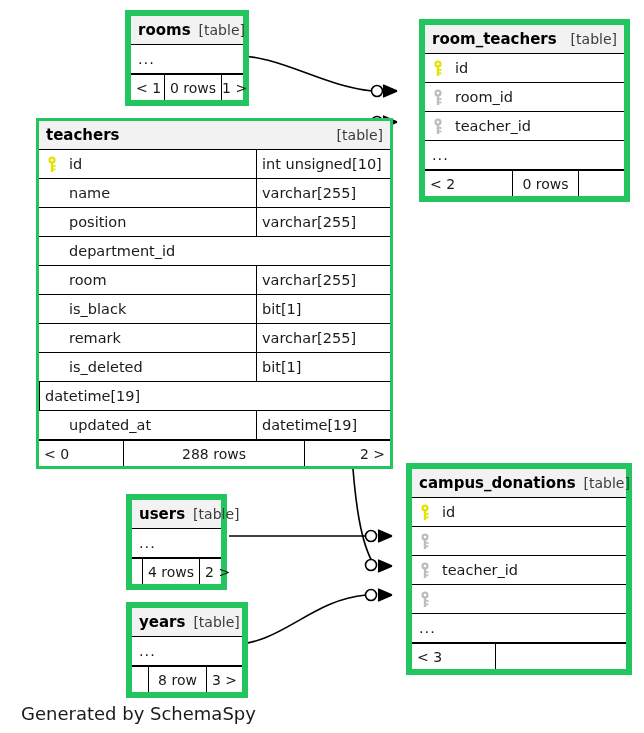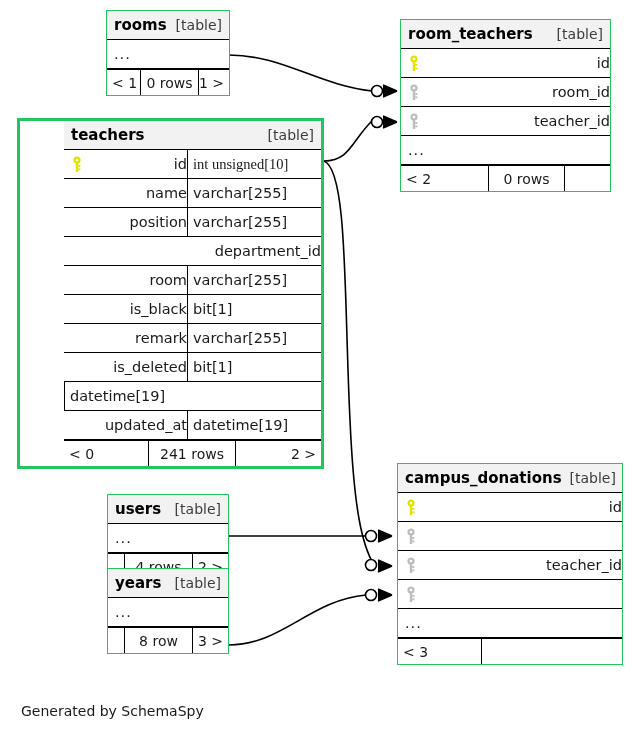--- a/index.html
+++ b/index.html
@@ -10,22 +10,23 @@
     position:relative;
     overflow:hidden;
     color:#1a1a1a;
   }
   #canvas{position:absolute;left:0;top:0;width:644px;height:733px;}
   #edges{position:absolute;left:0;top:0;width:644px;height:733px;pointer-events:none;}
 
   .table-box{
     position:absolute;
     background:#ffffff;
-    border:1px solid #22c55e;
-    box-sizing:border-box;
+    border:6px solid #22c55e;
+    box-sizing:border-box;
+    margin-left:19px;
   }
   .table-box.focal{border-width:3px;}
 
   .tbl-header{
     background:#f2f2f2;
     border-bottom:1px solid #000000;
     box-sizing:border-box;
     display:flex;
     align-items:center;
     justify-content:space-between;
@@ -40,21 +41,21 @@
   .col-row{
     display:flex;
     align-items:center;
     border-bottom:1px solid #000000;
     box-sizing:border-box;
     height:29px;
     white-space:nowrap;
   }
   .col-row:last-child{border-bottom:none;}
   .col-key{width:26px;flex:0 0 26px;display:flex;align-items:center;justify-content:center;}
-  .col-name{font-size:14.5px;padding-left:4px;flex:1 1 auto;overflow:hidden;text-align:right;}
+  .col-name{font-size:14.5px;padding-left:4px;flex:1 1 auto;overflow:hidden;}
   .col-type{
     font-size:14.5px;
     padding-left:5px;
     flex:0 0 auto;
     border-left:1px solid #000000;
     box-sizing:border-box;
     height:100%;
     display:flex;
     align-items:center;
   }
@@ -79,21 +80,21 @@
   .foot-cell:last-child{border-right:none;}
   .foot-left{justify-content:flex-start;}
   .foot-mid{justify-content:center;flex:1 1 auto;}
   .foot-right{justify-content:flex-end;}
 
   .keyicon{display:block;}
 
   .caption{
     position:absolute;
     left:21px;top:703px;
-    font-size:14px;
+    font-size:18px;
     color:#1a1a1a;
     white-space:nowrap;
   }
 </style>
 </head>
 <body>
 
 <div id="canvas">
 
   <svg id="edges" viewBox="0 0 644 733" xmlns="http://www.w3.org/2000/svg">
@@ -194,38 +195,38 @@
 
     <div class="col-row ellipsis">...</div>
 
     <div class="tbl-footer">
       <div class="foot-cell foot-left" style="width:88px;">&lt; 2</div>
       <div class="foot-cell foot-mid">0 rows</div>
       <div class="foot-cell foot-right" style="width:45px;"></div>
     </div>
   </div>
 
-  <div class="table-box focal" style="left:17px;top:118px;width:307px;padding-left:44px;">
+  <div class="table-box focal" style="left:17px;top:118px;width:357px;">
     <div class="tbl-header">
       <span class="tbl-name">teachers</span>
       <span class="tbl-tag">[table]</span>
     </div>
 
     <div class="col-row">
       <span class="col-key">
         <svg class="keyicon" width="10" height="17" viewBox="0 0 10 17">
           <circle cx="5" cy="4" r="3.6" fill="#e3e300"></circle>
           <circle cx="5" cy="4" r="1.3" fill="#ffffff"></circle>
           <rect x="3.8" y="6" width="2.4" height="10" fill="#e3e300"></rect>
           <rect x="6.2" y="9" width="2.2" height="1.9" fill="#e3e300"></rect>
           <rect x="6.2" y="12.4" width="2.2" height="1.9" fill="#e3e300"></rect>
         </svg>
       </span>
       <span class="col-name">id</span>
-      <span class="col-type" style="width:134px;font-family:Liberation Serif, serif;">int unsigned[10]</span>
+      <span class="col-type" style="width:134px;">int unsigned[10]</span>
     </div>
 
     <div class="col-row indent">
       <span class="col-name">name</span>
       <span class="col-type" style="width:134px;">varchar[255]</span>
     </div>
     <div class="col-row indent">
       <span class="col-name">position</span>
       <span class="col-type" style="width:134px;">varchar[255]</span>
     </div>
@@ -251,26 +252,26 @@
     <div class="col-row indent">
       <span class="col-type" style="width:134px;">datetime[19]</span>
     </div>
     <div class="col-row indent">
       <span class="col-name">updated_at</span>
       <span class="col-type" style="width:134px;">datetime[19]</span>
     </div>
 
     <div class="tbl-footer">
       <div class="foot-cell foot-left" style="width:85px;">&lt; 0</div>
-      <div class="foot-cell foot-mid">241 rows</div>
+      <div class="foot-cell foot-mid">288 rows</div>
       <div class="foot-cell foot-right" style="width:85px;">2 &gt;</div>
     </div>
   </div>
 
-  <div class="table-box" style="left:397px;top:463px;width:226px;">
+  <div class="table-box" style="left:387px;top:463px;width:226px;">
     <div class="tbl-header">
       <span class="tbl-name">campus_donations</span>
       <span class="tbl-tag">[table]</span>
     </div>
 
     <div class="col-row">
       <span class="col-key">
         <svg class="keyicon" width="10" height="17" viewBox="0 0 10 17">
           <circle cx="5" cy="4" r="3.6" fill="#e3e300"></circle>
           <circle cx="5" cy="4" r="1.3" fill="#ffffff"></circle>
@@ -320,34 +321,34 @@
     </div>
 
     <div class="col-row ellipsis">...</div>
 
     <div class="tbl-footer">
       <div class="foot-cell foot-left" style="width:84px;">&lt; 3</div>
       <div class="foot-cell foot-right" style="width:47px;"></div>
     </div>
   </div>
 
-  <div class="table-box" style="left:107px;top:494px;width:122px;">
+  <div class="table-box" style="left:107px;top:494px;width:101px;">
     <div class="tbl-header">
       <span class="tbl-name">users</span>
       <span class="tbl-tag">[table]</span>
     </div>
     <div class="col-row ellipsis">...</div>
     <div class="tbl-footer">
       <div class="foot-cell foot-left" style="width:17px;"></div>
       <div class="foot-cell foot-mid">4 rows</div>
       <div class="foot-cell foot-right" style="width:35px;">2 &gt;</div>
     </div>
   </div>
 
-  <div class="table-box" style="left:107px;top:568px;width:122px;">
+  <div class="table-box" style="left:107px;top:602px;width:122px;">
     <div class="tbl-header">
       <span class="tbl-name">years</span>
       <span class="tbl-tag">[table]</span>
     </div>
     <div class="col-row ellipsis">...</div>
     <div class="tbl-footer">
       <div class="foot-cell foot-left" style="width:17px;"></div>
       <div class="foot-cell foot-mid">8 row</div>
       <div class="foot-cell foot-right" style="width:35px;">3 &gt;</div>
     </div>

